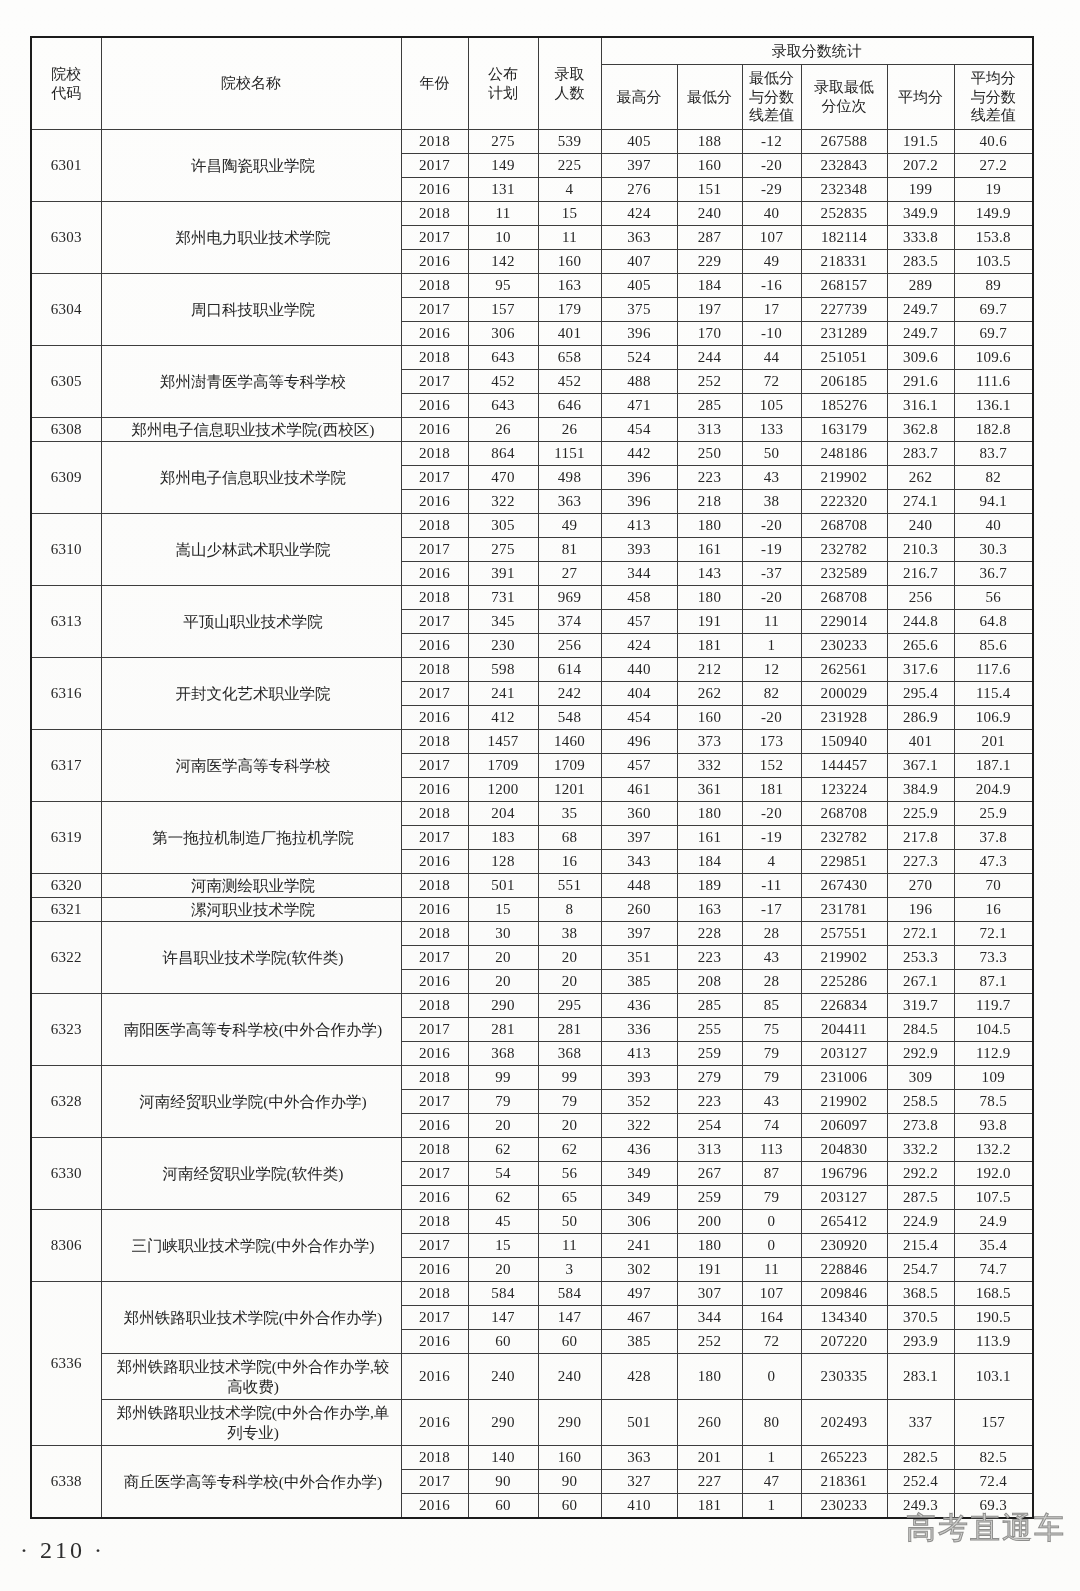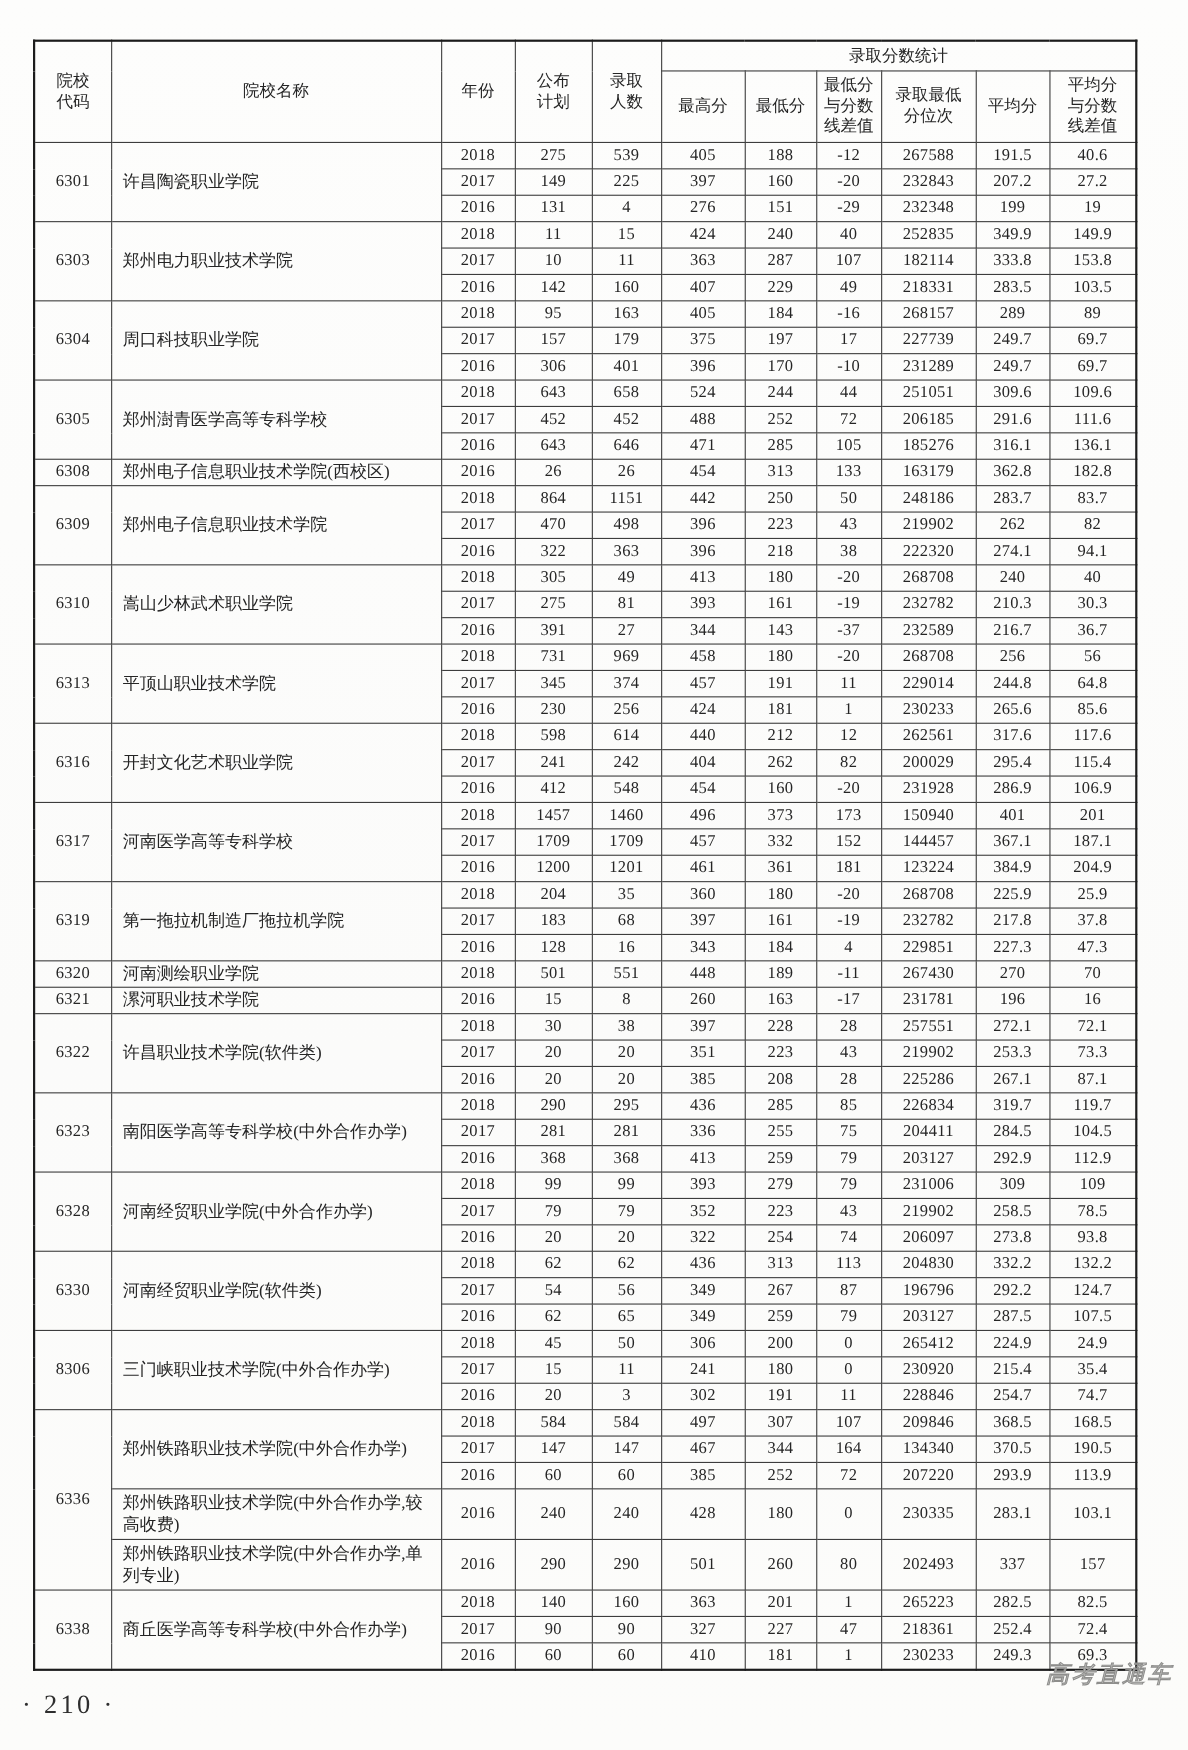--- a/index.html
+++ b/index.html
@@ -41,44 +41,43 @@
     border: 2.5px solid #1c1c1c;
   }
   thead th { white-space: pre-line; font-size: 15.5px; }
   thead tr.h1 th { height: 24px; }
   thead tr.h2 th { height: 62px; }
   tbody tr { height: 24px; }
   tbody tr.tall { height: 46px; }
   tbody td { letter-spacing: 0.3px; }
   td.code { font-size: 15px; margin-left: 28px; }
   td.name {
-    text-align: left;
+    text-align: center;
     padding-left: 10px;
     padding-right: 6px;
     font-size: 15.5px;
     letter-spacing: 0;
   }
   .page-number {
     position: absolute;
     left: 20px;
     top: 1537px;
     font-size: 24px;
     color: #2e2e2e;
     letter-spacing: 3px;
   }
   .watermark {
     position: absolute;
     right: 14px;
     top: 1508px;
-    font-size: 21px;
+    font-size: 30px;
     letter-spacing: 2px;
     color: #cfcfcd;
     -webkit-text-stroke: 1px #8e8e8c;
     font-family: "Liberation Serif", "DejaVu Serif", serif;
-    font-style: italic;
   }
 </style>
 </head>
 <body>
 
 <div class="page">
 
   <table class="score-table">
     <colgroup>
       <col style="width:70px">
@@ -629,21 +628,21 @@
         </tr>
         <tr>
           <td>2017</td>
           <td>54</td>
           <td>56</td>
           <td>349</td>
           <td>267</td>
           <td>87</td>
           <td>196796</td>
           <td>292.2</td>
-          <td>124.7</td>
+          <td>192.0</td>
         </tr>
         <tr>
           <td>2016</td>
           <td>62</td>
           <td>65</td>
           <td>349</td>
           <td>259</td>
           <td>79</td>
           <td>203127</td>
           <td>287.5</td>

